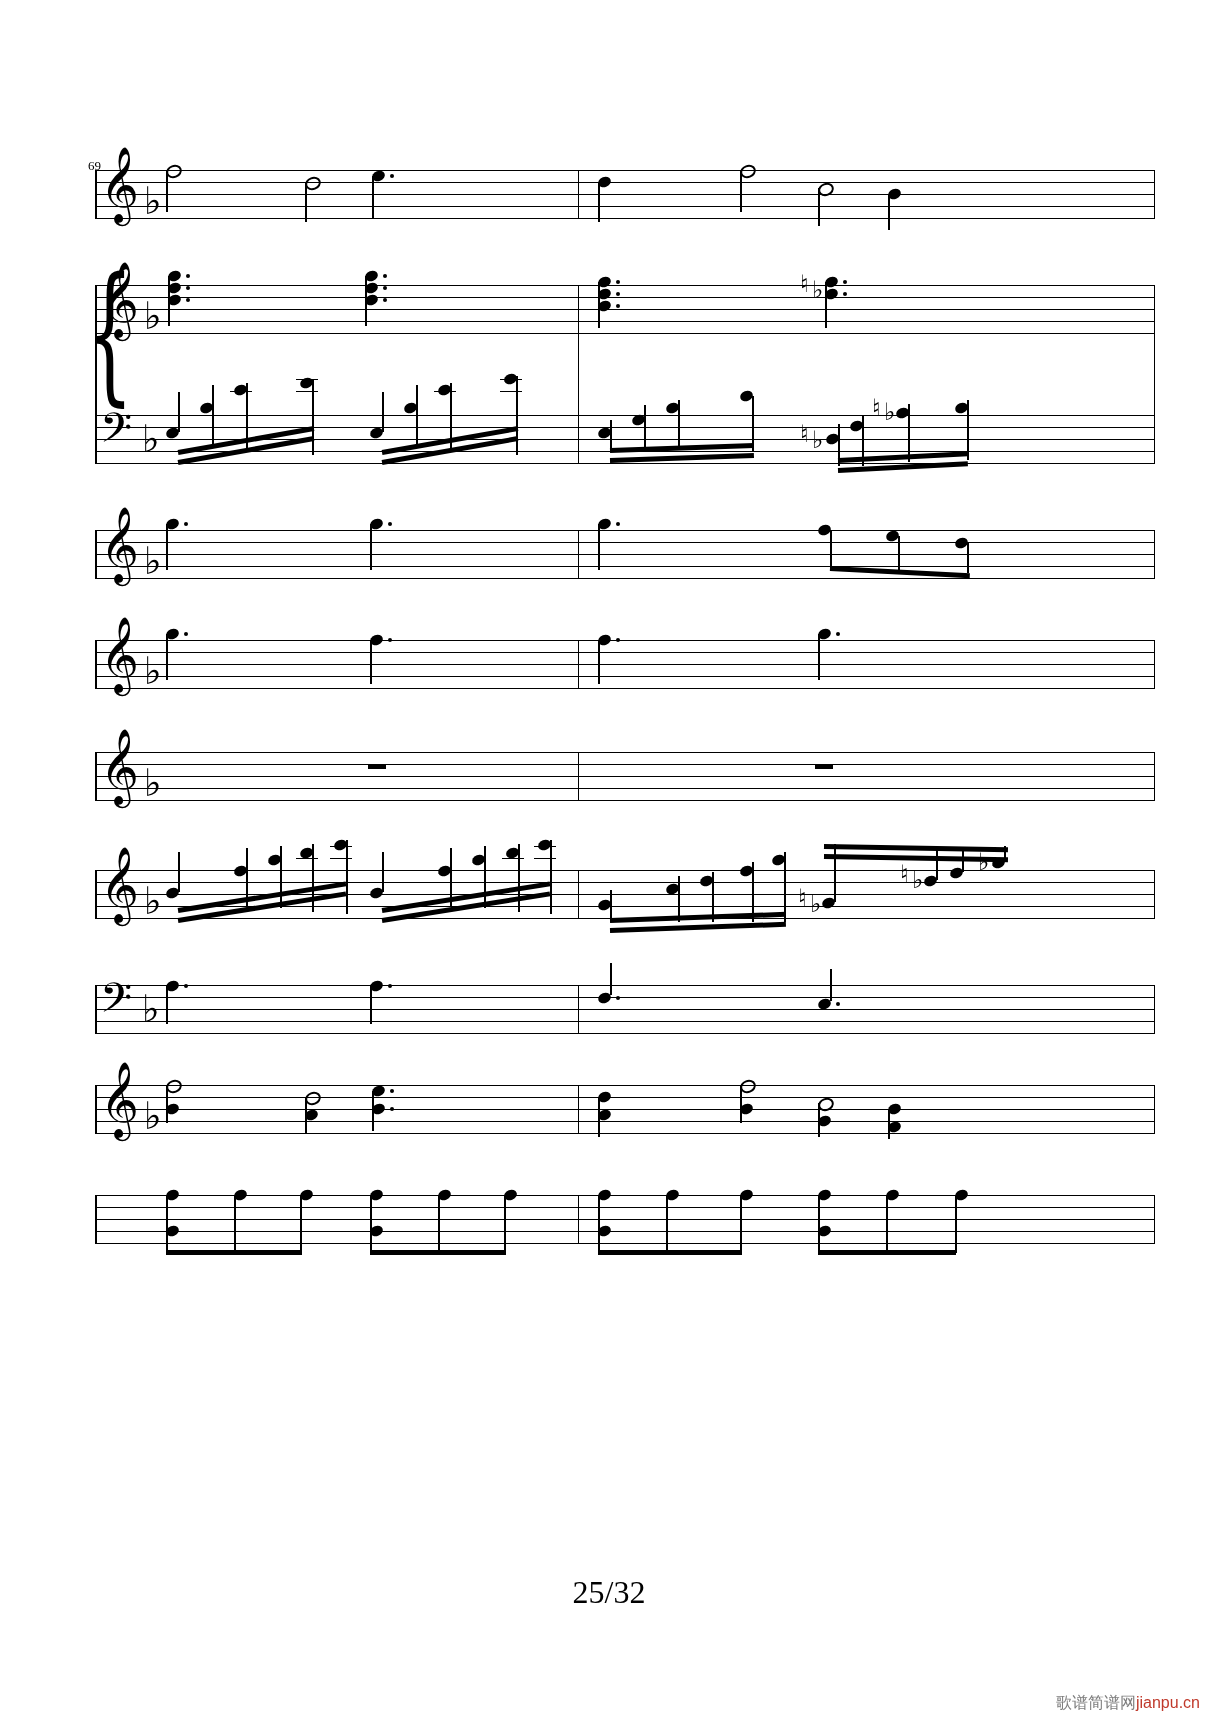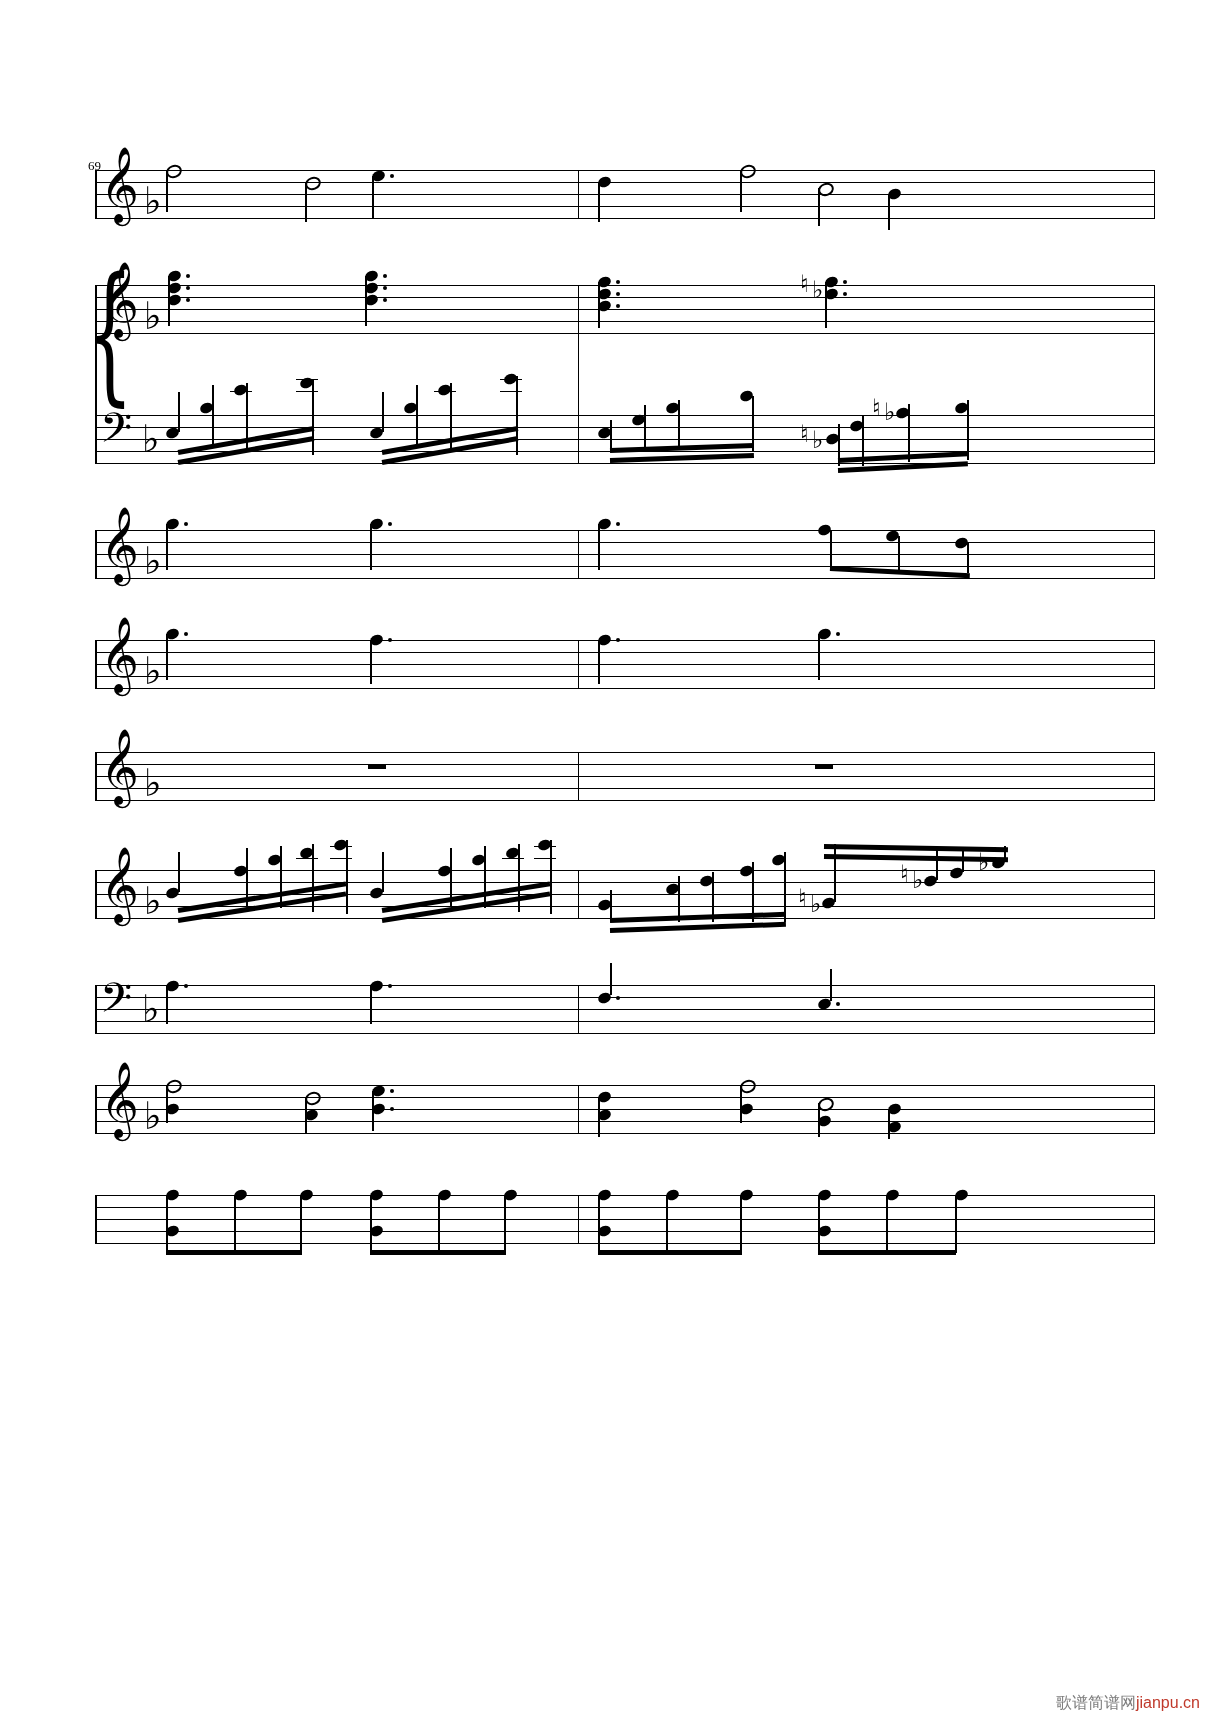--- a/index.html
+++ b/index.html
@@ -566,18 +566,19 @@
     <div class="measure-line" style="left:1154px; top:530px; height:48px;"></div>
     <div class="measure-line" style="left:1154px; top:640px; height:48px;"></div>
     <div class="measure-line" style="left:1154px; top:752px; height:48px;"></div>
     <div class="measure-line" style="left:1154px; top:870px; height:48px;"></div>
     <div class="measure-line" style="left:1154px; top:985px; height:48px;"></div>
     <div class="measure-line" style="left:1154px; top:1085px; height:48px;"></div>
     <div class="measure-line" style="left:1154px; top:1195px; height:48px;"></div>
 
   </div>
 
+  <div class="page-number">25/32</div>
 
   <div class="watermark">
     <span class="cn">歌谱简谱网</span><span class="url">jianpu.cn</span>
   </div>
 
 </div>
 
 </body></html>

